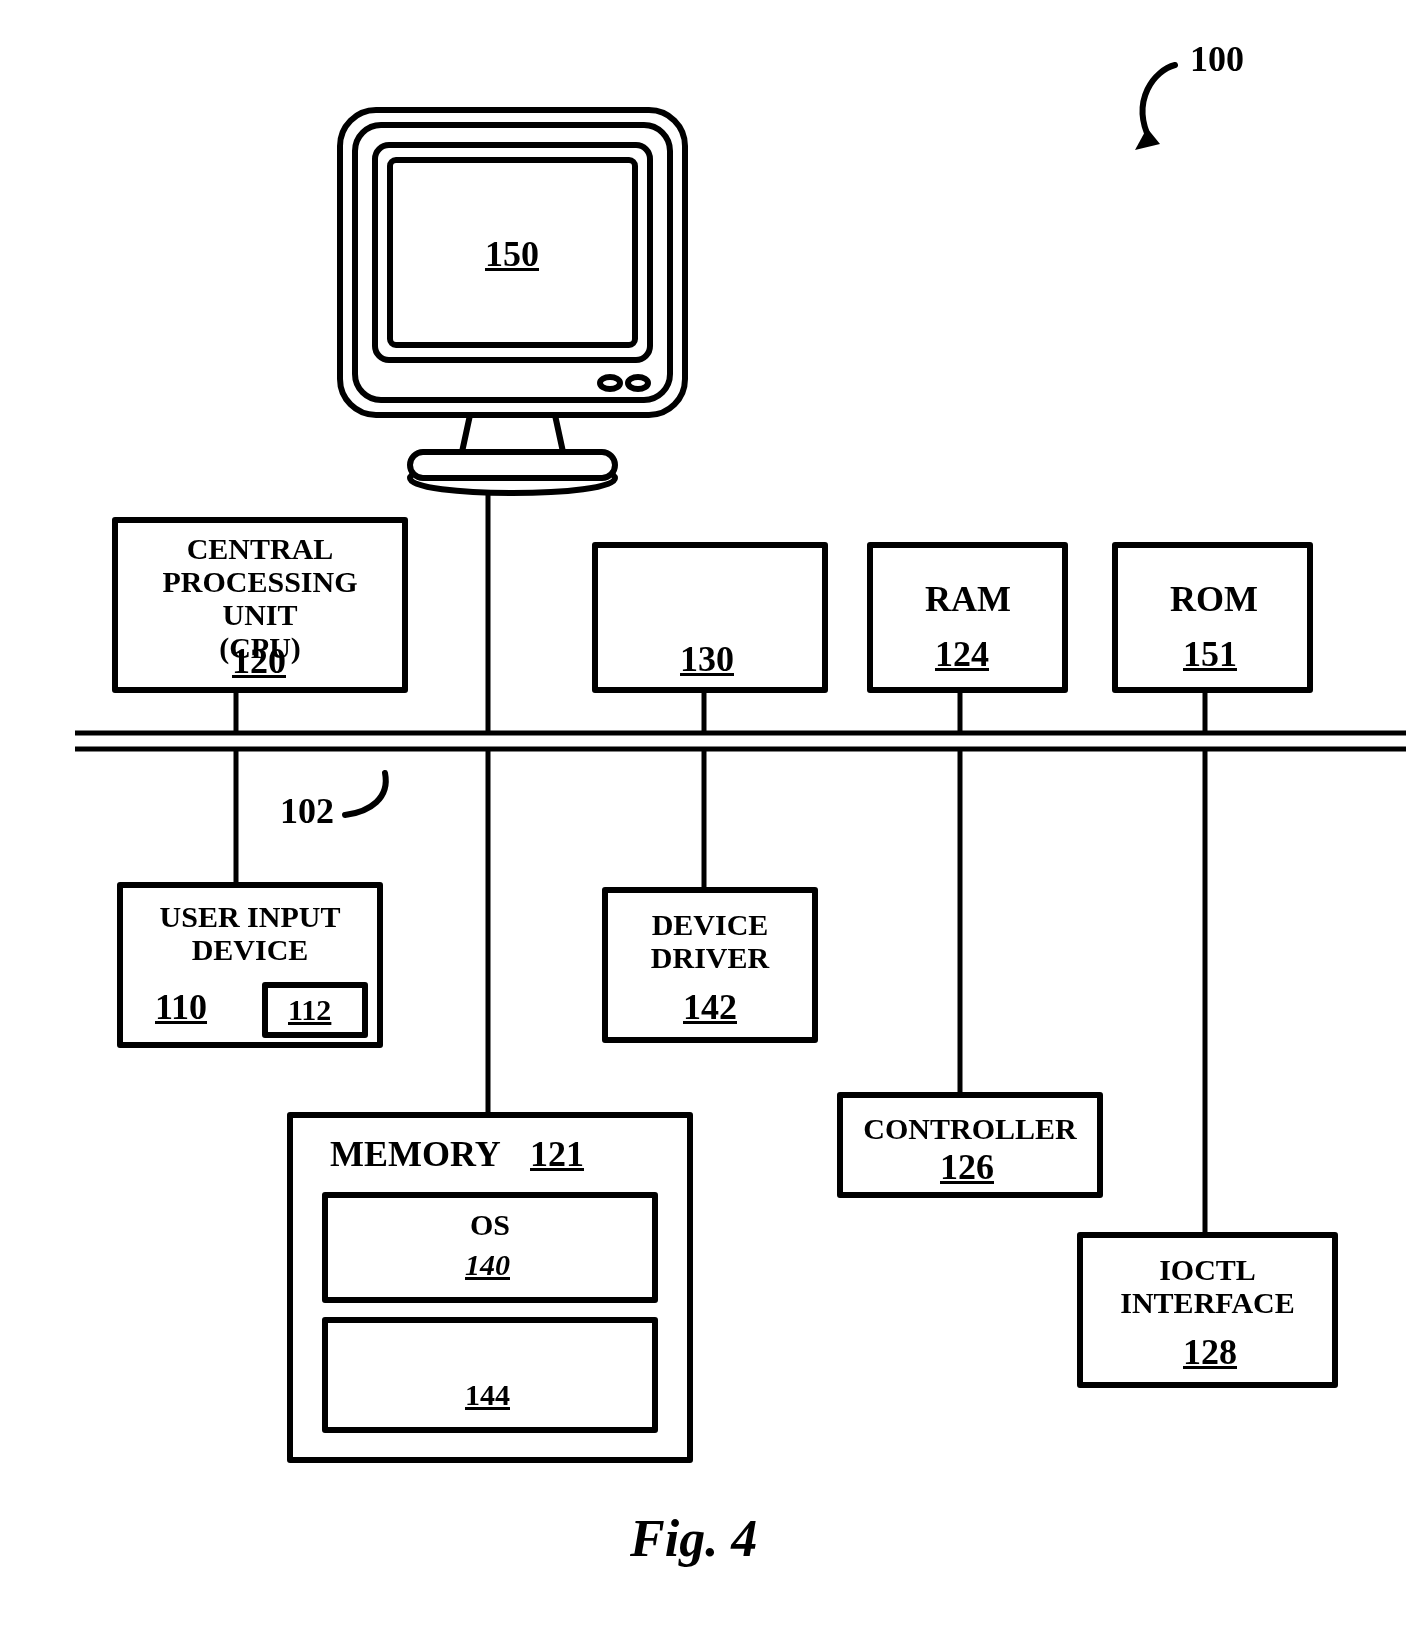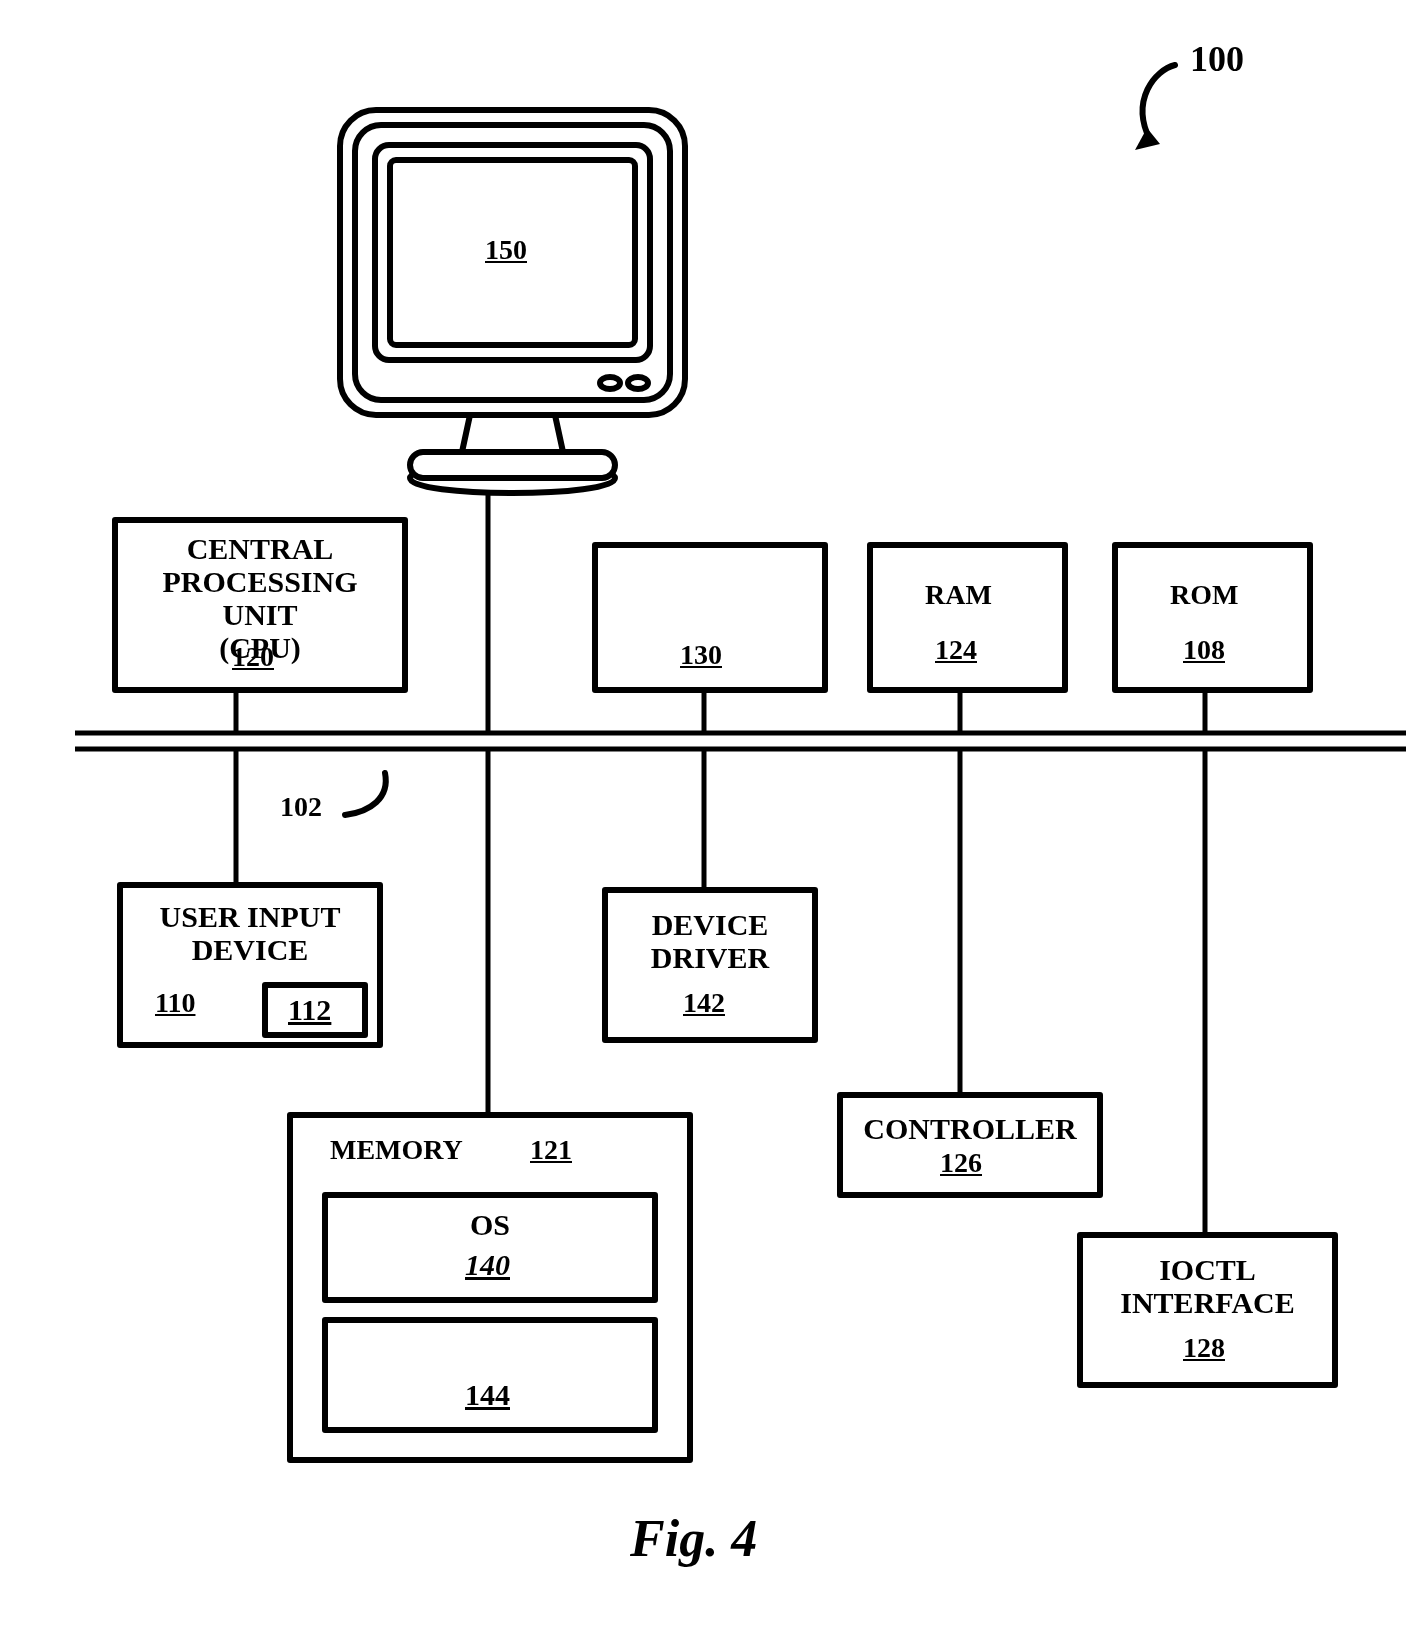--- a/index.html
+++ b/index.html
@@ -22,21 +22,21 @@
     font-weight: bold;
     color: #000;
     text-align: center;
     line-height: 1.1;
     white-space: pre-line;
   }
   .num {
     text-decoration: underline;
   }
   .small { font-size: 30px; }
-  .med   { font-size: 28px; }
+  .med   { font-size: 36px; }
   .big   { font-size: 36px; }
   .ital  { font-style: italic; font-weight: bold; font-size: 52px; }
 
   
   svg.wires {
     position: absolute;
     left: 0; top: 0;
     width: 1406px; height: 1626px;
     pointer-events: none;
   }
@@ -127,21 +127,21 @@
 PROCESSING UNIT
 (CPU)</span>
   <span class="lbl med num" style="left:192px; top:642px;">120</span>
 
   <span class="lbl med num" style="left:640px; top:640px;">130</span>
 
   <span class="lbl med" style="left:885px; top:580px;">RAM</span>
   <span class="lbl med num" style="left:895px; top:635px;">124</span>
 
   <span class="lbl med" style="left:1130px; top:580px;">ROM</span>
-  <span class="lbl med num" style="left:1143px; top:635px;">108</span>
+  <span class="lbl med num" style="left:1143px; top:635px;">151</span>
 
   <span class="lbl small" style="left:90px; top:900px; width:240px;">USER INPUT
 DEVICE</span>
   <span class="lbl med num" style="left:115px; top:988px;">110</span>
   <span class="lbl small num" style="left:248px; top:993px;">112</span>
 
   <span class="lbl small" style="left:575px; top:908px; width:190px;">DEVICE
 DRIVER</span>
   <span class="lbl med num" style="left:643px; top:988px;">142</span>
 

